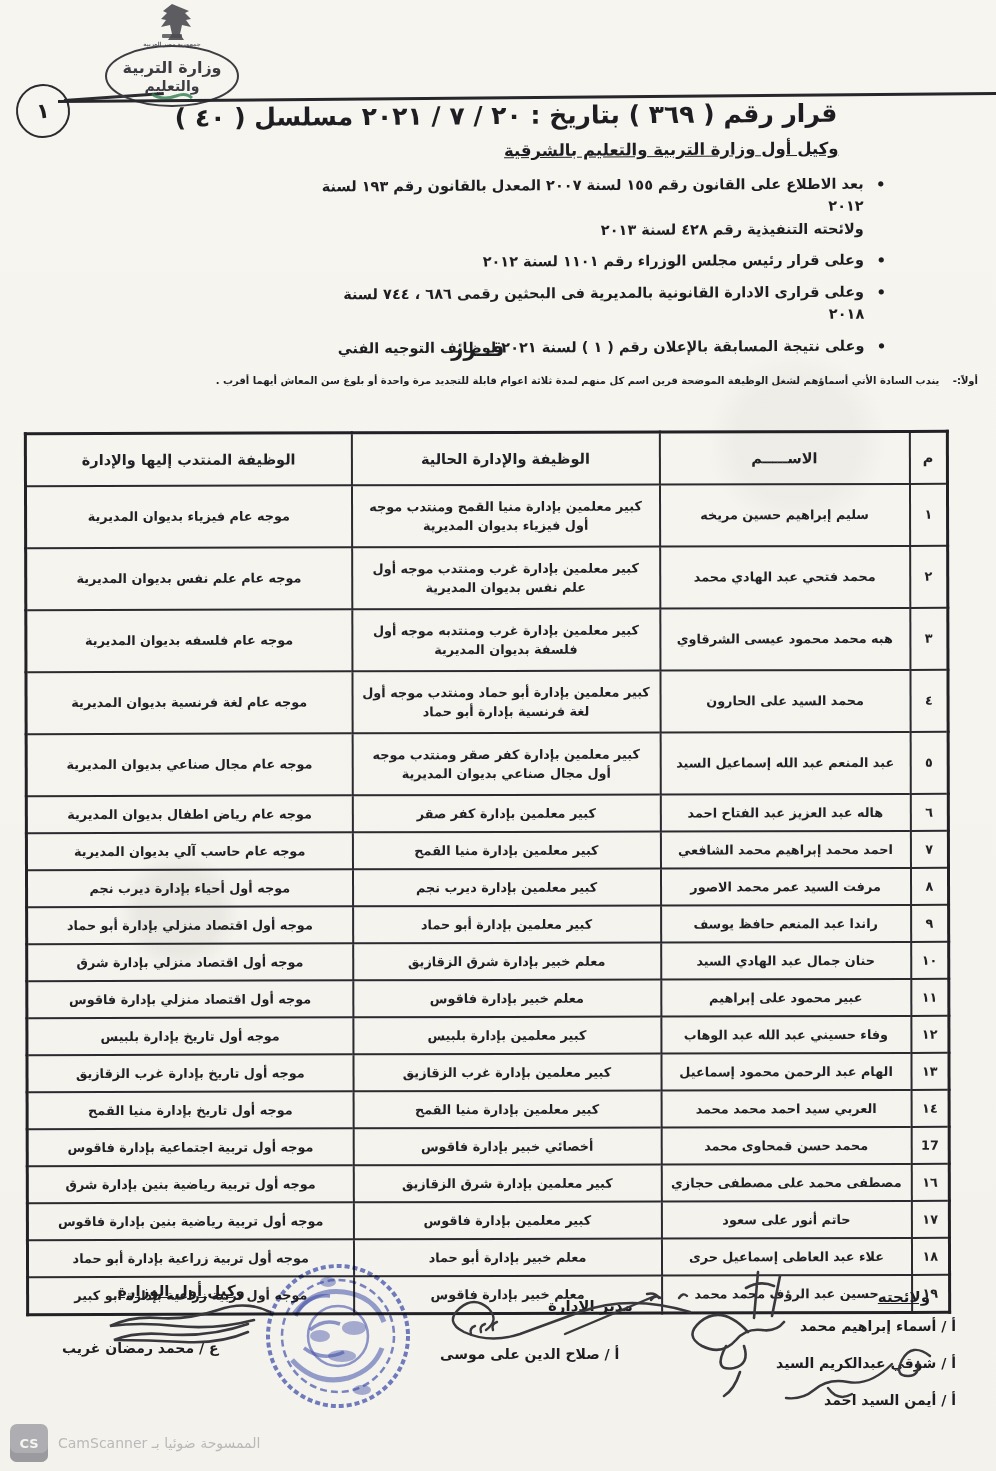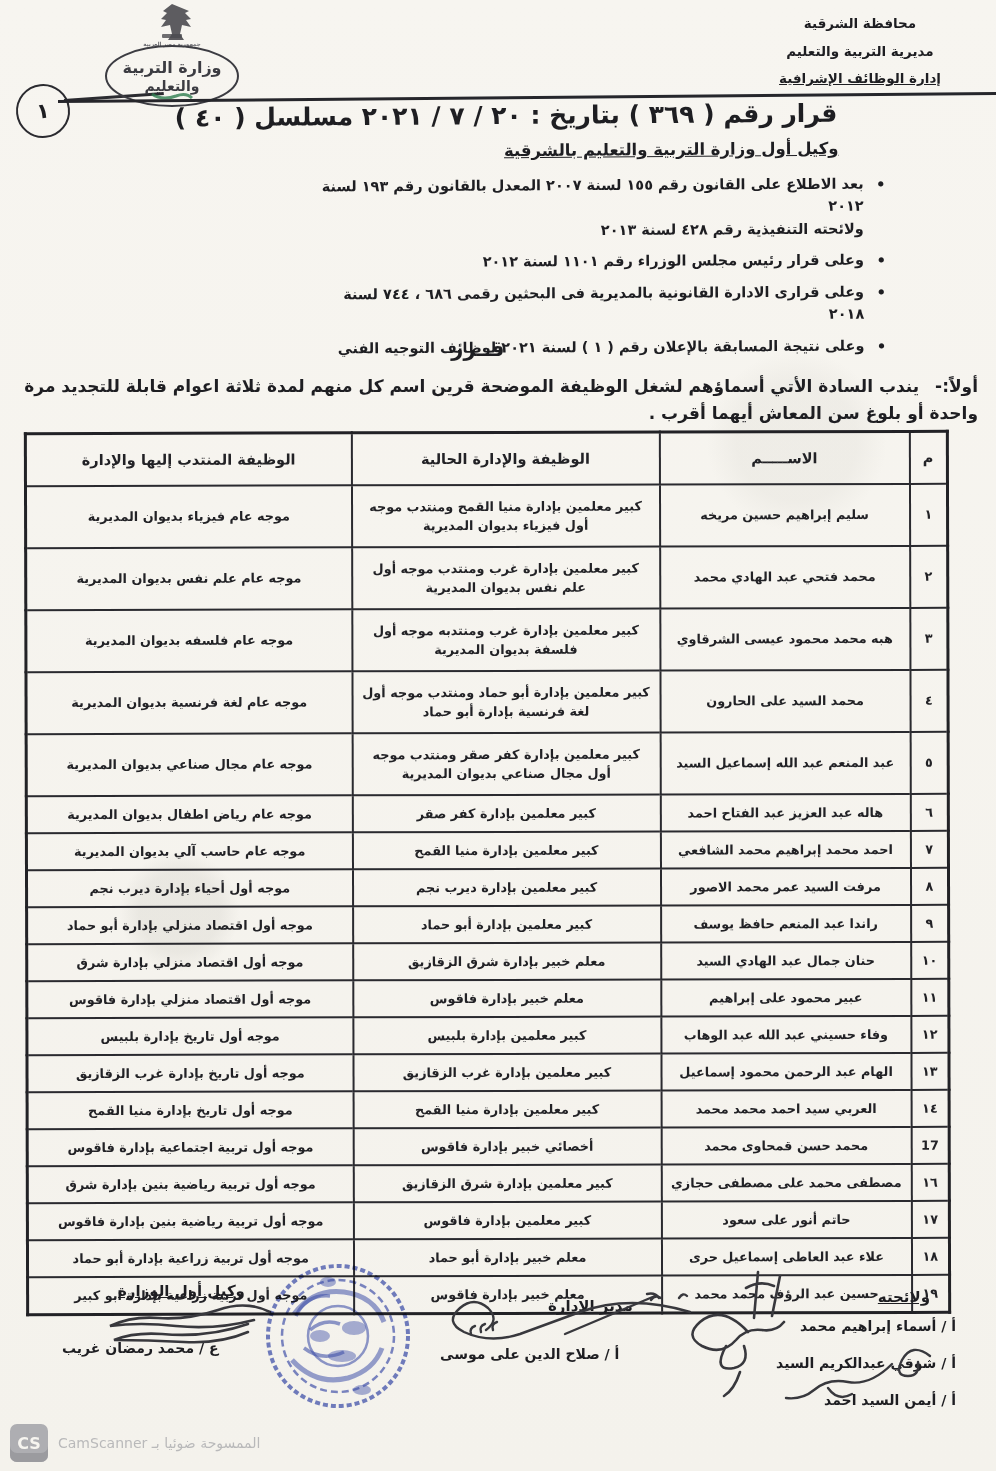--- a/index.html
+++ b/index.html
@@ -56,21 +56,21 @@
   .preamble .p-item{position:relative;padding-right:22px;margin-bottom:9px;white-space:pre-line;}
   .preamble .p-item::before{
     content:"•";position:absolute;right:0;top:1px;font-size:15px;
   }
   .decision-word{
     position:absolute;left:0;right:40px;top:337px;text-align:center;
     font-size:21px;font-weight:bold;letter-spacing:1px;
   }
   .clause{
     position:absolute;right:18px;left:11px;top:373px;
-    font-size:17px;font-weight:bold;text-align:right;line-height:1.6;
+    font-size:10px;font-weight:bold;text-align:right;line-height:1.6;
   }
   .clause .clause-label{margin-left:10px;}
   
   .tbl-wrap{position:absolute;left:25px;top:431px;width:922px;transform:rotate(-.15deg);}
   table{
     width:100%;border-collapse:collapse;table-layout:fixed;
     border:3px solid #222226;
   }
   th,td{
     border:2px solid #2a2a2f;font-weight:bold;color:#222226;
@@ -88,21 +88,21 @@
   .sig-svg{position:absolute;pointer-events:none;}
   .stamp{position:absolute;left:258px;top:1244px;width:160px;height:180px;opacity:.88;mix-blend-mode:multiply;}
   
   .footer{
     position:absolute;left:10px;top:1422px;height:42px;
     display:flex;align-items:center;gap:10px;color:#b9b9ba;
   }
   .cs-logo{
     width:38px;height:38px;border-radius:7px;background:#aeaeb2;
     display:flex;align-items:center;justify-content:center;
-    color:#f7f5f0;font-weight:bold;font-size:16px;
+    color:#f7f5f0;font-weight:bold;font-size:13px;
     box-shadow:inset 0 -9px 0 #9b9b9f;
   }
   .footer .scan-text{font-size:14px;direction:rtl;}
 </style>
 </head>
 <body>
 
 <div class="page">
 
   <div class="badge">١</div>
@@ -115,25 +115,20 @@
         <rect x="70" y="32" width="20" height="4" rx="1" opacity=".8"></rect>
       </g>
       <text x="80" y="44" font-size="5.5" text-anchor="middle" fill="#6b6b70" font-weight="bold">جمهورية مصر العربية</text>
       <ellipse cx="80" cy="74" rx="66" ry="30" fill="none" stroke="#3c3c42" stroke-width="2"></ellipse>
       <text x="80" y="71" font-size="16" text-anchor="middle" fill="#3c3c42" font-weight="bold">وزارة التربية</text>
       <text x="80" y="89" font-size="14" text-anchor="middle" fill="#3c3c42" font-weight="bold">والتعليم</text>
       <path d="M60 92 q10 7 24 2 q10 -4 16 2" fill="none" stroke="#2e7d4f" stroke-width="3" opacity=".8"></path>
     </svg>
   </div>
 
-  <div class="letterhead" dir="rtl">
-    <div>محافظة الشرقية</div>
-    <div>مديرية التربية والتعليم</div>
-    <div class="lh-dept">إدارة الوظائف الإشرافية</div>
-  </div>
 
   <div class="rule"></div>
 
   <div class="title" dir="rtl">قرار رقم ( ٣٦٩ ) بتاريخ : ٢٠ / ٧ / ٢٠٢١ مسلسل ( ٤٠ )</div>
   <div class="issuer" dir="rtl">وكيل أول وزارة التربية والتعليم بالشرقية</div>
 
   <div class="preamble" dir="rtl">
     <div class="p-item">بعد الاطلاع على القانون رقم ١٥٥ لسنة ٢٠٠٧ المعدل بالقانون رقم ١٩٣ لسنة ٢٠١٢
 ولائحته التنفيذية رقم ٤٢٨ لسنة ٢٠١٣</div>
     <div class="p-item">وعلى قرار رئيس مجلس الوزراء رقم ١١٠١ لسنة ٢٠١٢</div>

